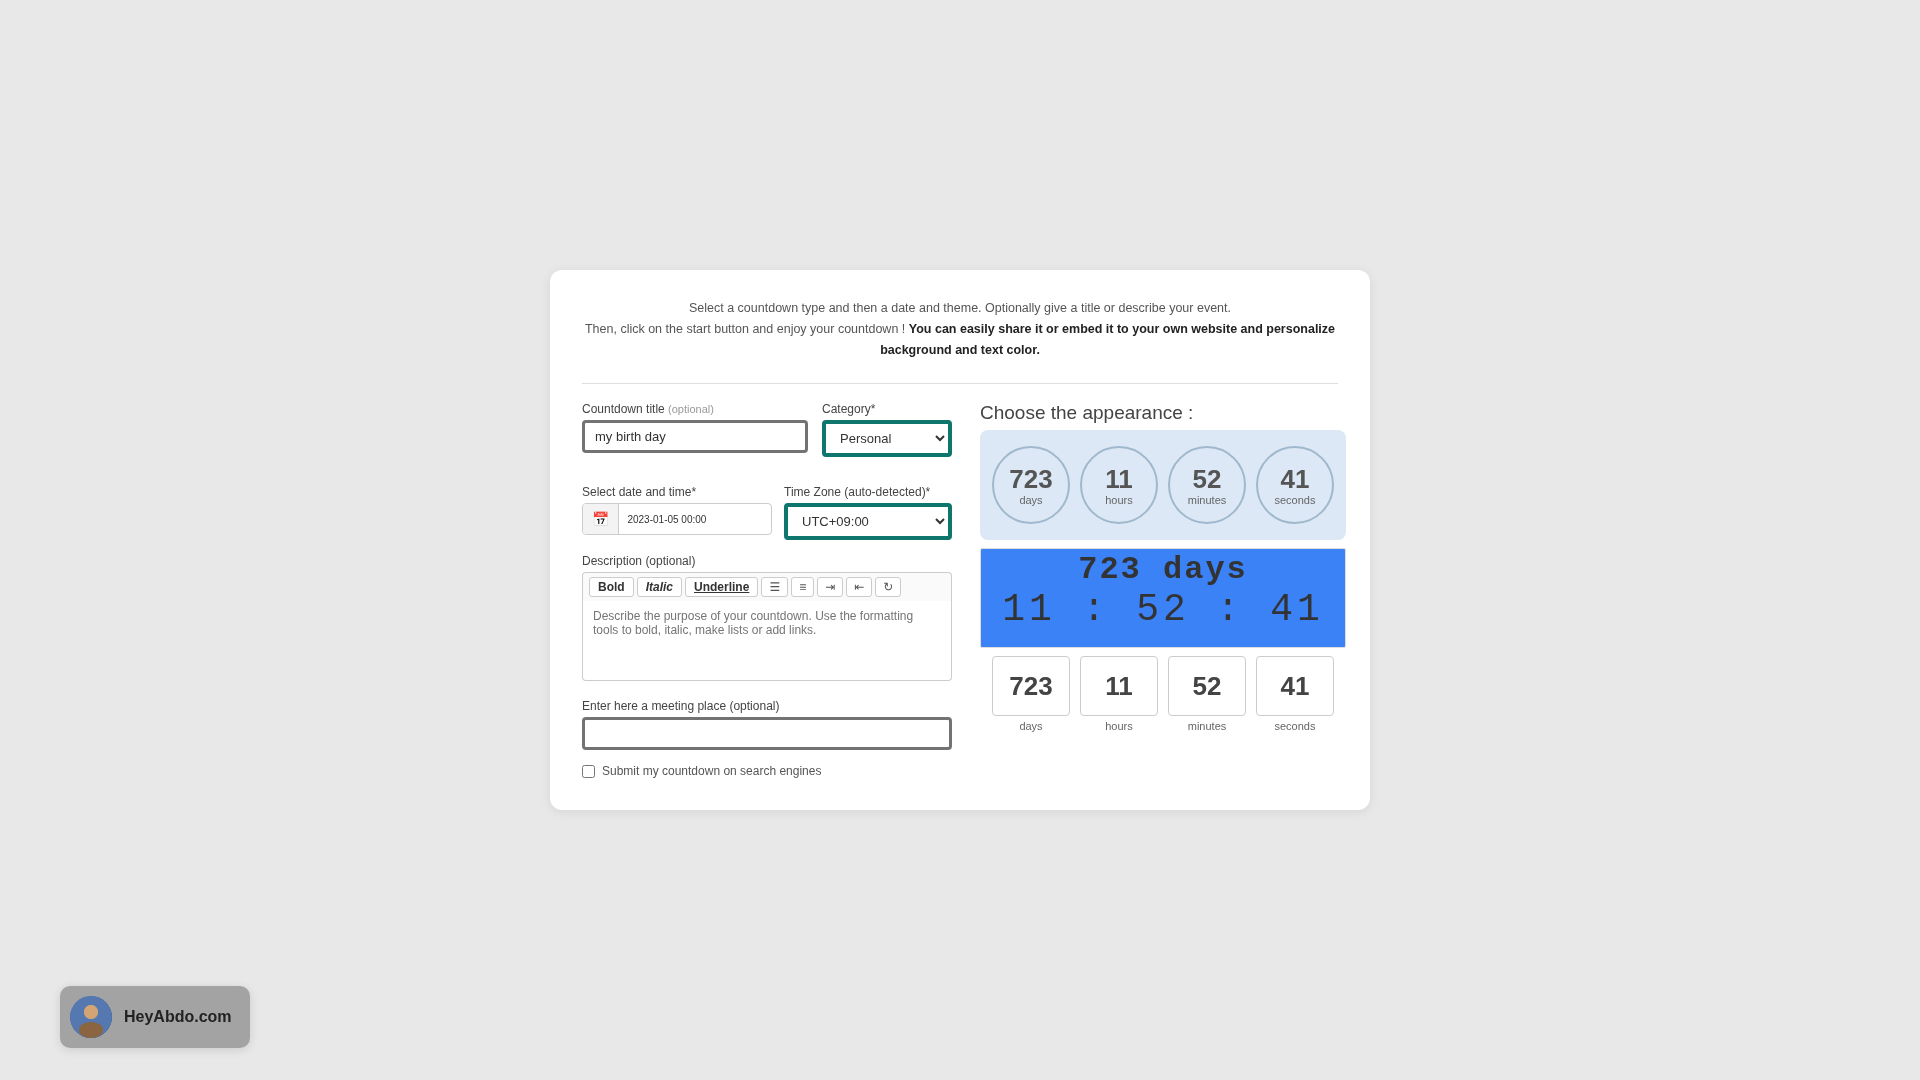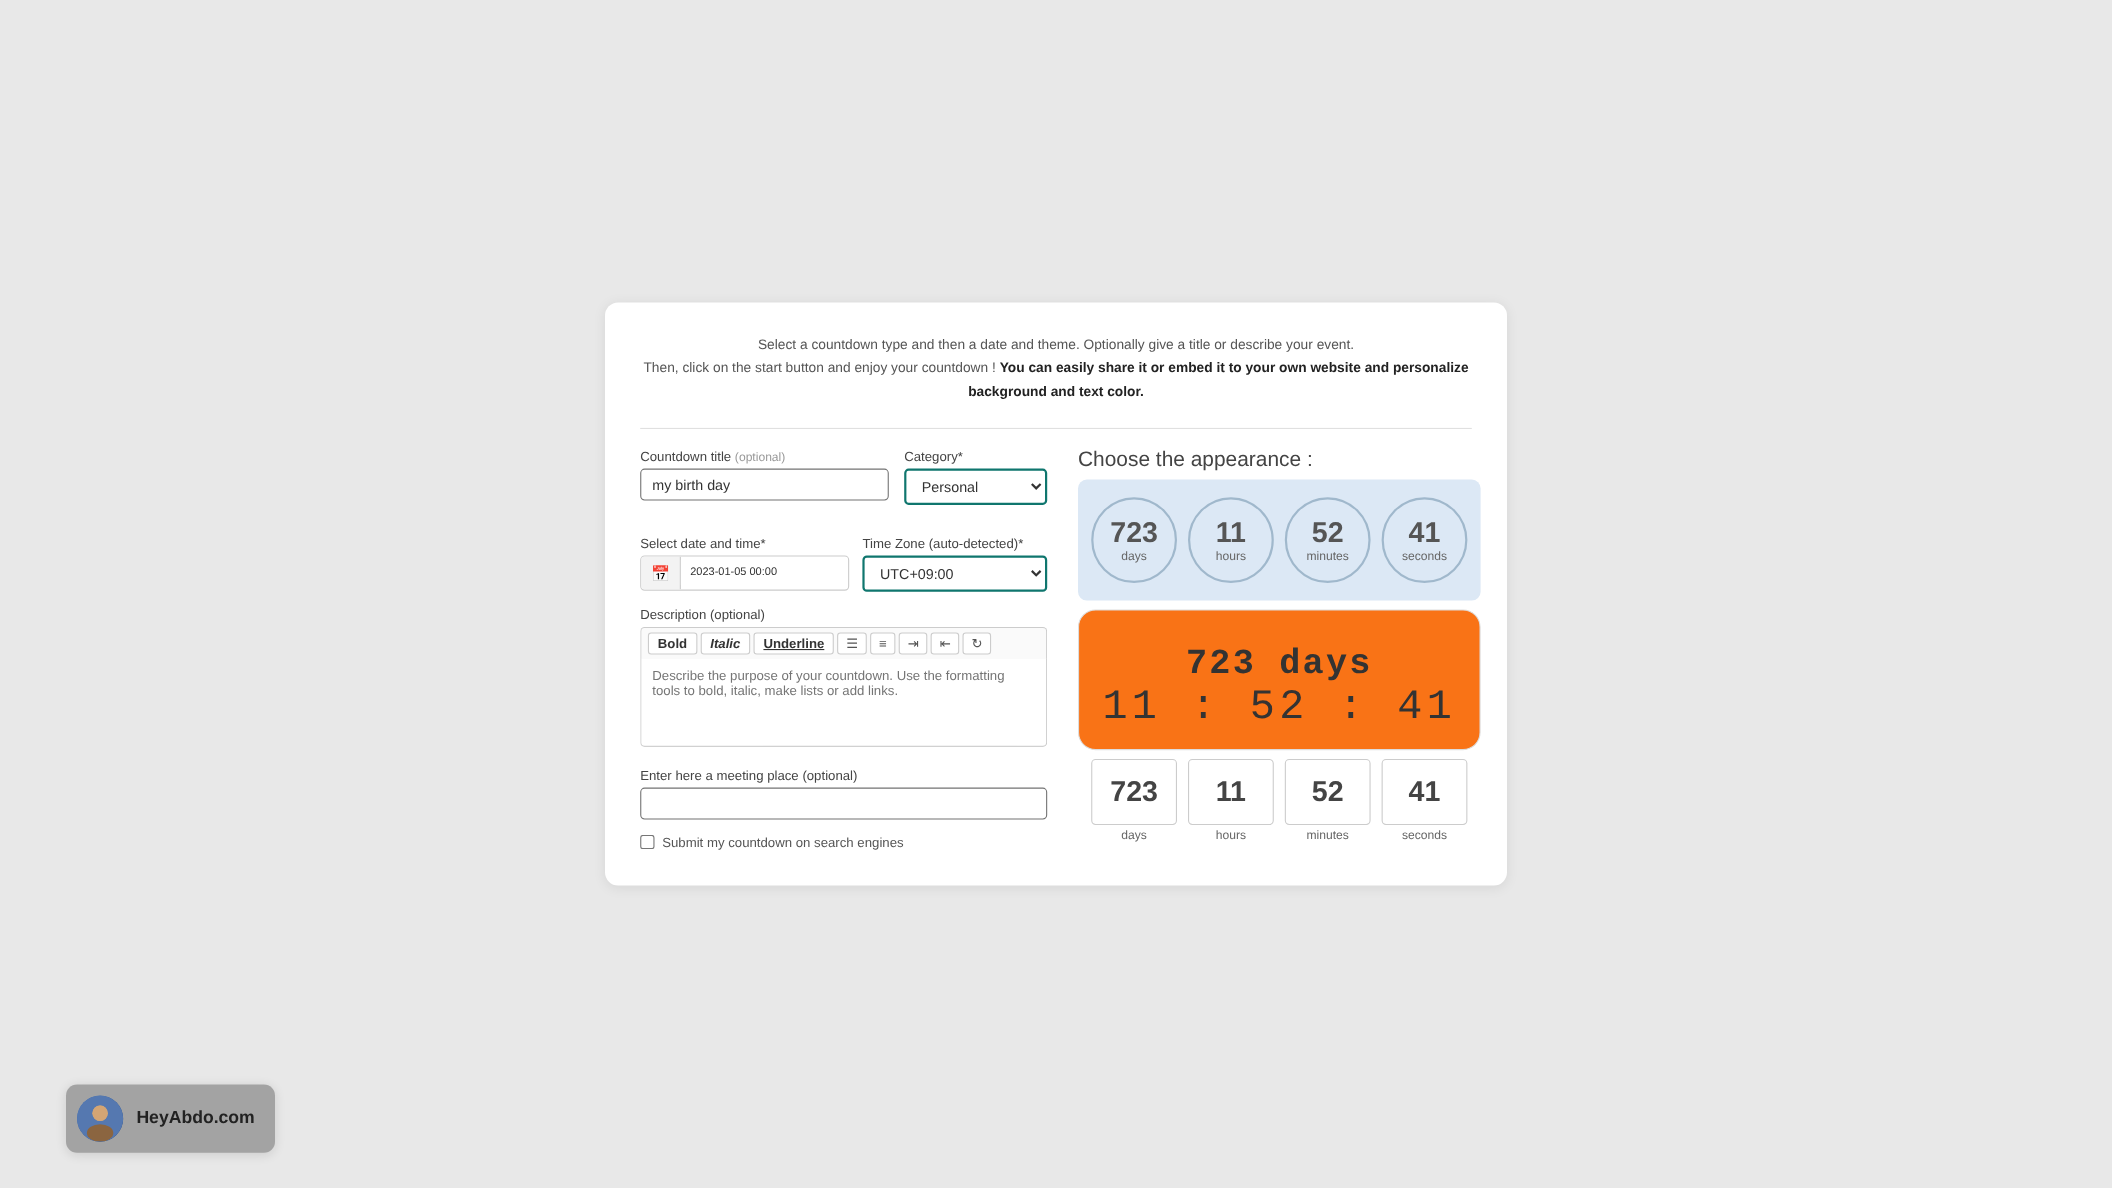--- a/index.html
+++ b/index.html
@@ -55,21 +55,21 @@
       color: #444;
       margin-bottom: 4px;
       display: block;
     }
     .form-label .optional {
       color: #999;
       font-size: 11px;
     }
     .form-input {
       width: 100%;
-      border: 1px solid #737373;
+      border: 3px solid #737373;
       border-radius: 4px;
       padding: 6px 10px;
       font-size: 13px;
       color: #333;
       outline: none;
     }
     .date-row {
       display: flex;
       gap: 12px;
       align-items: stretch;
@@ -99,21 +99,21 @@
     .date-input-wrap input {
       border: none;
       outline: none;
       padding: 6px 8px;
       font-size: 10px;
       color: #333;
       flex: 1;
     }
     .form-select {
       width: 100%;
-      border: 2px solid #0f766e;
+      border: 4px solid #0f766e;
       border-radius: 4px;
       padding: 6px 10px;
       font-size: 13px;
       color: #333;
       background: #fff;
       outline: none;
     }
     .description-label {
       font-size: 12px;
       color: #444;
@@ -227,24 +227,24 @@
     }
     .circle-label {
       font-size: 11px;
       color: #666;
       margin-top: 1px;
     }
 
     
     .digital-display {
       border: 1px solid #ddd;
-      border-radius: 16px;
-      padding: 30px 12px 16px;
+      border-radius: 2px;
+      padding: 2px 12px 16px;
       text-align: center;
-      background: #f97316;
+      background: #3b82f6;
       margin-bottom: 8px;
     }
     .digital-days {
       font-size: 32px;
       font-weight: bold;
       color: #333;
       font-family: 'Courier New', monospace;
       letter-spacing: 2px;
     }
     .digital-time {

